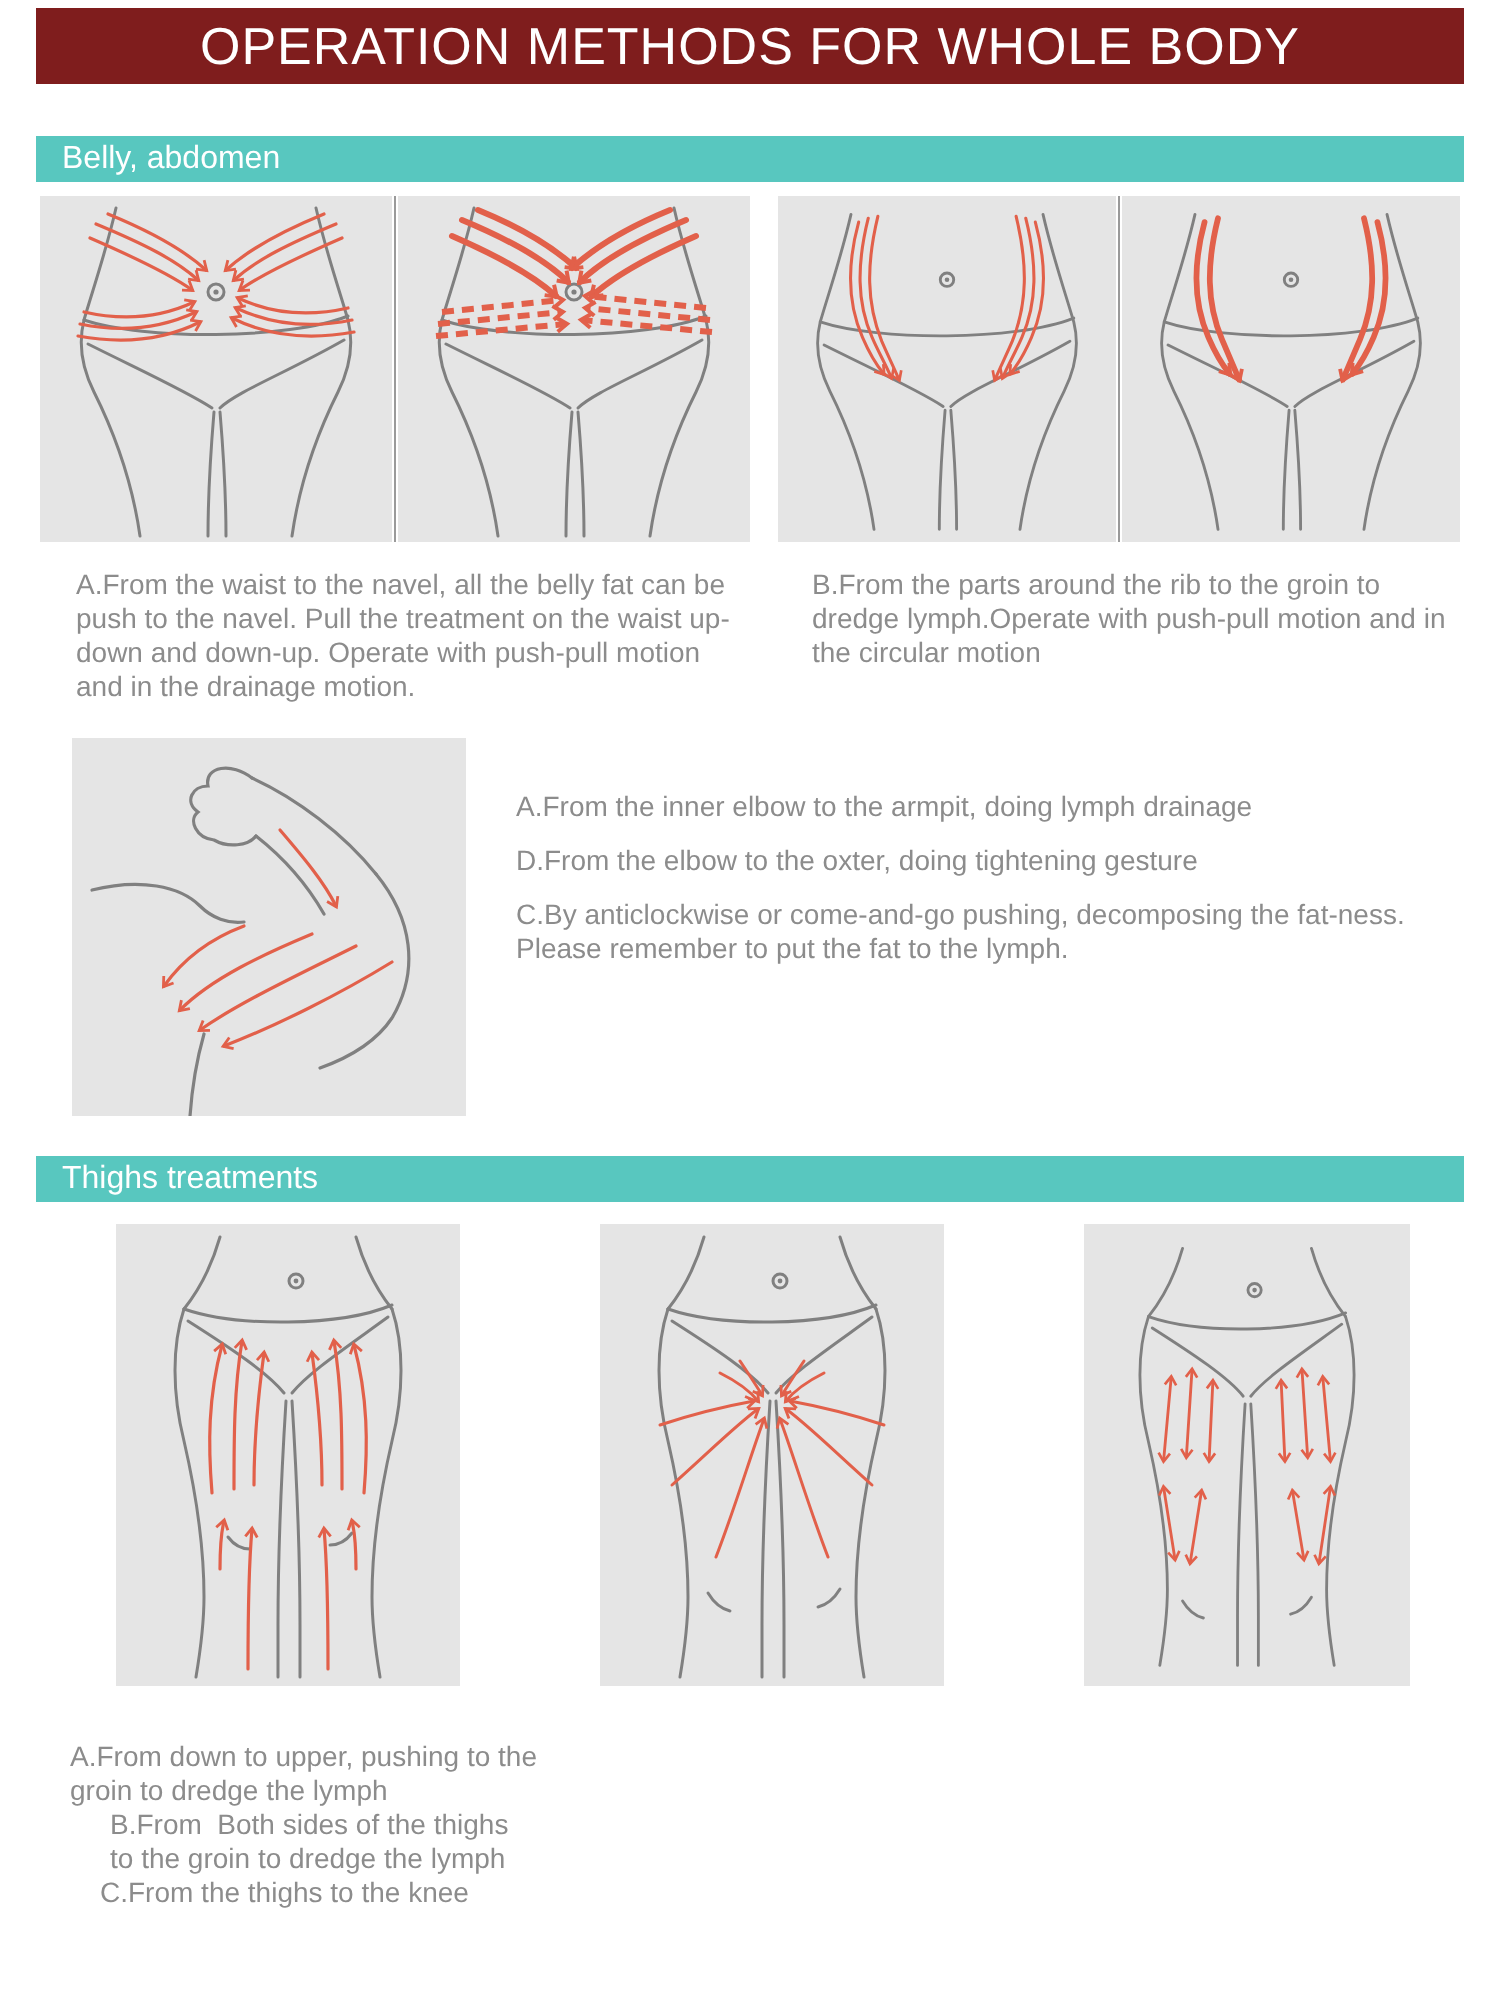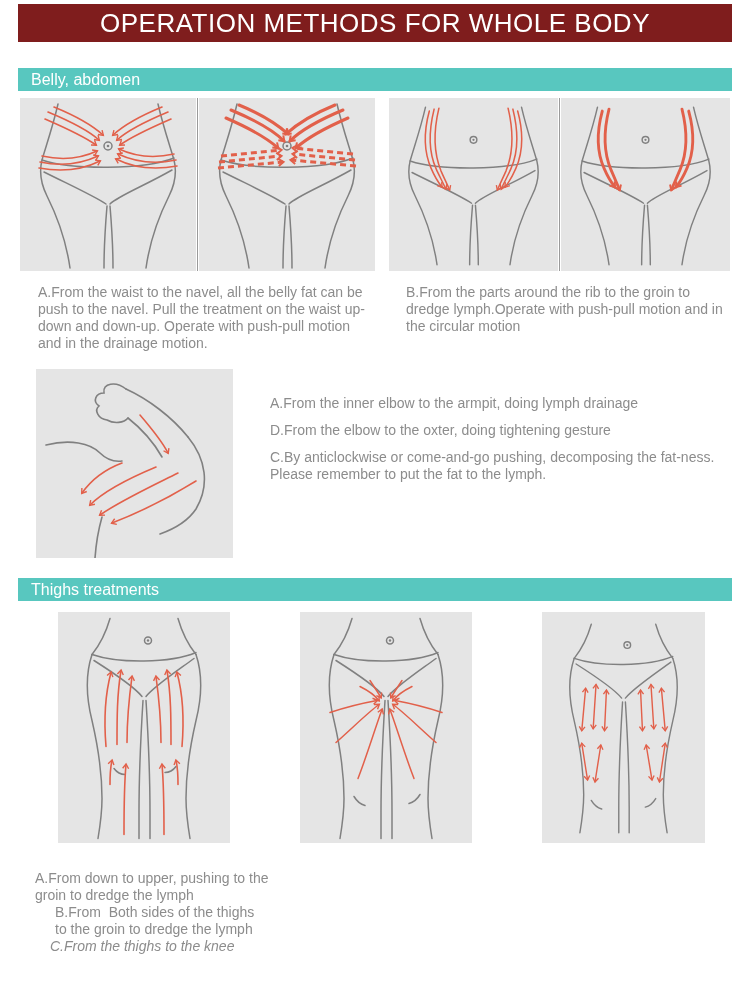--- a/index.html
+++ b/index.html
@@ -30,34 +30,34 @@
   .vdiv { width:1px; background:#9a9a9a; margin:0 1px; }
   .panel svg, .subpanel svg { display:block; width:100%; height:100%; }
 
   .belly-captions { display:flex; justify-content:space-between; margin:13px 20px 0 20px; }
   .caption {
     font-size:14px; line-height:17px; color:#8c8c8c; white-space:pre-wrap;
   }
   .belly-captions .caption-a { width:355px; padding-left:18px; }
   .belly-captions .caption-b { width:341px; padding-left:17px; }
 
-  .arms-content { display:flex; margin:17px 0 0 36px;gap:12px; }
+  .arms-content { display:flex; margin:17px 0 0 36px; }
   .arm-panel { width:197px; height:189px; background:#e5e5e5; flex:none; }
   .arms-list { margin:26px 0 0 25px; width:468px; }
   .arms-list p { font-size:14px; line-height:17px; margin:0 0 10px 0; color:#8c8c8c; }
 
   .thighs-row { display:flex; justify-content:space-between; margin:11px 45px 0 58px; }
   .thigh-panel { background:#e5e5e5; height:231px; flex:none; }
   .thigh-1, .thigh-2 { width:172px; }
   .thigh-3 { width:163px; }
 
   .thighs-captions { display:flex; margin:27px 0 0 35px;flex-direction:column; }
   .thighs-captions .caption-a { width:247px; }
   .thighs-captions .caption-b { width:208px; margin-left:20px; }
-  .thighs-captions .caption-c { width:225px; margin-left:15px;font-style:italic; }
+  .thighs-captions .caption-c { width:225px; margin-left:15px; }
 </style>
 </head>
 <body>
 
 <div class="page">
 
   <div class="title-bar">OPERATION METHODS FOR WHOLE BODY</div>
 
   <div class="section-bar bar-belly">Belly, abdomen</div>
 

